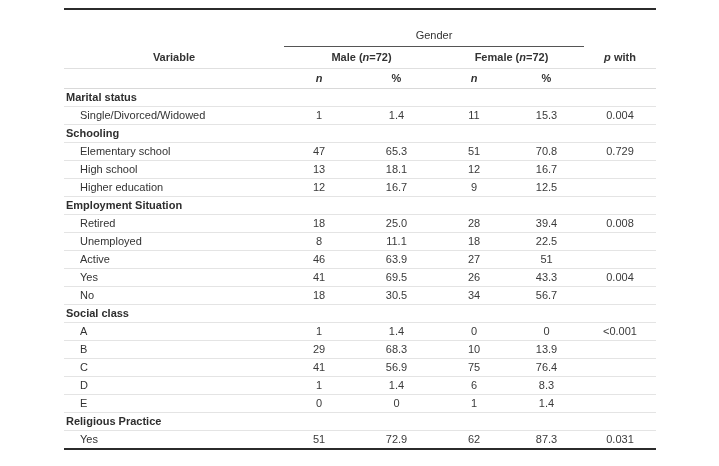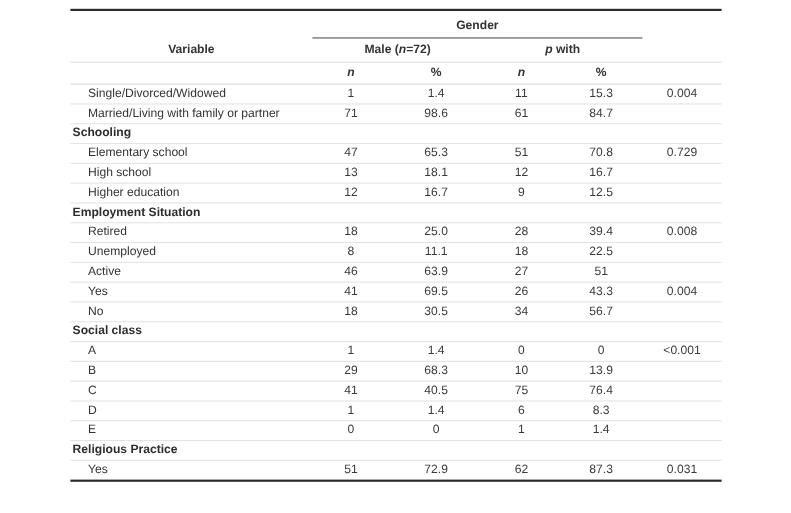--- a/index.html
+++ b/index.html
@@ -31,24 +31,25 @@
   .cols-all    { grid-template-columns: 220px 70px 85px 70px 75px 72px; }
   .cols-gender { grid-template-columns: 220px 300px 72px; }
   .cols-main   { grid-template-columns: 220px 155px 145px 72px; }
   .cell {
     text-align: center;
     line-height: 17px;
     white-space: nowrap;
     overflow: hidden;
   }
   .gender-row .gender-cell {
-    font-weight: bold;
+    font-weight: normal;
     padding-top: 5px;
     padding-bottom: 2px;
     border-bottom: 1px solid #555555;
+    margin-top: 12px;
   }
   .main-header-row {
     border-bottom: 1px solid #e0e0e0;
   }
   .main-header-row .cell {
     font-weight: bold;
     padding: 2px 0;
   }
   .sub-header-row {
     border-bottom: 1px solid #d9d9d9;
@@ -93,49 +94,52 @@
   </div>
 
   <div class="grid cols-main main-header-row">
     <div class="cell">
       <span>Variable</span>
     </div>
     <div class="cell">
       <span>Male (</span><i>n</i><span>=72)</span>
     </div>
     <div class="cell">
+      <span>Female (</span><i>n</i><span>=72)</span>
+    </div>
+    <div class="cell">
       <i>p</i><span> with</span>
     </div>
   </div>
 
   <div class="grid cols-all sub-header-row">
     <div class="cell"></div>
     <div class="cell"><i>n</i></div>
     <div class="cell"><span>%</span></div>
     <div class="cell"><i>n</i></div>
     <div class="cell"><span>%</span></div>
     <div class="cell"></div>
   </div>
 
   <div>
       <div class="grid cols-all body-row">
+        <div class="cell var-cell section-label">Marital status</div>
+        <div class="cell num-cell"></div>
+        <div class="cell num-cell"></div>
+        <div class="cell num-cell"></div>
+        <div class="cell num-cell"></div>
+        <div class="cell num-cell"></div>
+      </div>
+      <div class="grid cols-all body-row">
         <div class="cell var-cell item-label">Single/Divorced/Widowed</div>
         <div class="cell num-cell">1</div>
         <div class="cell num-cell">1.4</div>
         <div class="cell num-cell">11</div>
         <div class="cell num-cell">15.3</div>
         <div class="cell num-cell">0.004</div>
-      </div>
-      <div class="grid cols-all body-row">
-        <div class="cell var-cell item-label">Married/Living with family or partner</div>
-        <div class="cell num-cell">71</div>
-        <div class="cell num-cell">98.6</div>
-        <div class="cell num-cell">61</div>
-        <div class="cell num-cell">84.7</div>
-        <div class="cell num-cell"></div>
       </div>
       <div class="grid cols-all body-row">
         <div class="cell var-cell section-label">Schooling</div>
         <div class="cell num-cell"></div>
         <div class="cell num-cell"></div>
         <div class="cell num-cell"></div>
         <div class="cell num-cell"></div>
         <div class="cell num-cell"></div>
       </div>
       <div class="grid cols-all body-row">
@@ -230,21 +234,21 @@
         <div class="cell var-cell item-label">B</div>
         <div class="cell num-cell">29</div>
         <div class="cell num-cell">68.3</div>
         <div class="cell num-cell">10</div>
         <div class="cell num-cell">13.9</div>
         <div class="cell num-cell"></div>
       </div>
       <div class="grid cols-all body-row">
         <div class="cell var-cell item-label">C</div>
         <div class="cell num-cell">41</div>
-        <div class="cell num-cell">40.5</div>
+        <div class="cell num-cell">56.9</div>
         <div class="cell num-cell">75</div>
         <div class="cell num-cell">76.4</div>
         <div class="cell num-cell"></div>
       </div>
       <div class="grid cols-all body-row">
         <div class="cell var-cell item-label">D</div>
         <div class="cell num-cell">1</div>
         <div class="cell num-cell">1.4</div>
         <div class="cell num-cell">6</div>
         <div class="cell num-cell">8.3</div>

